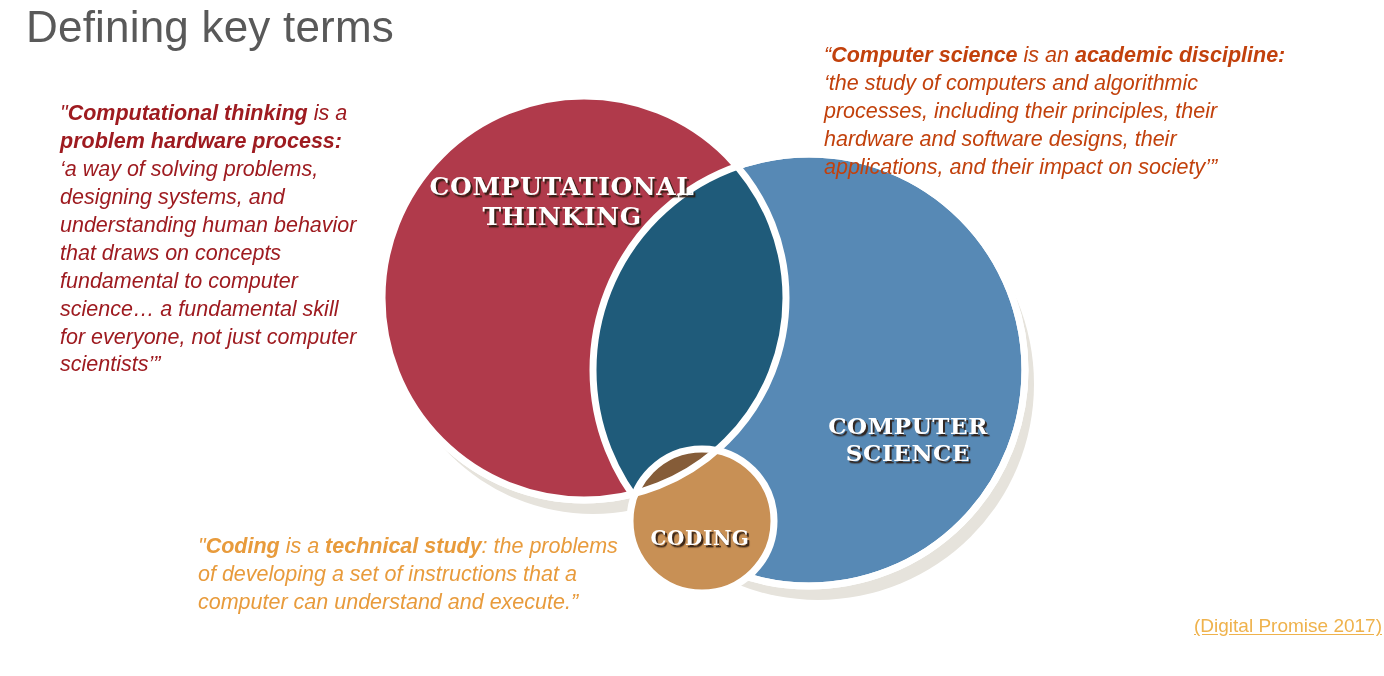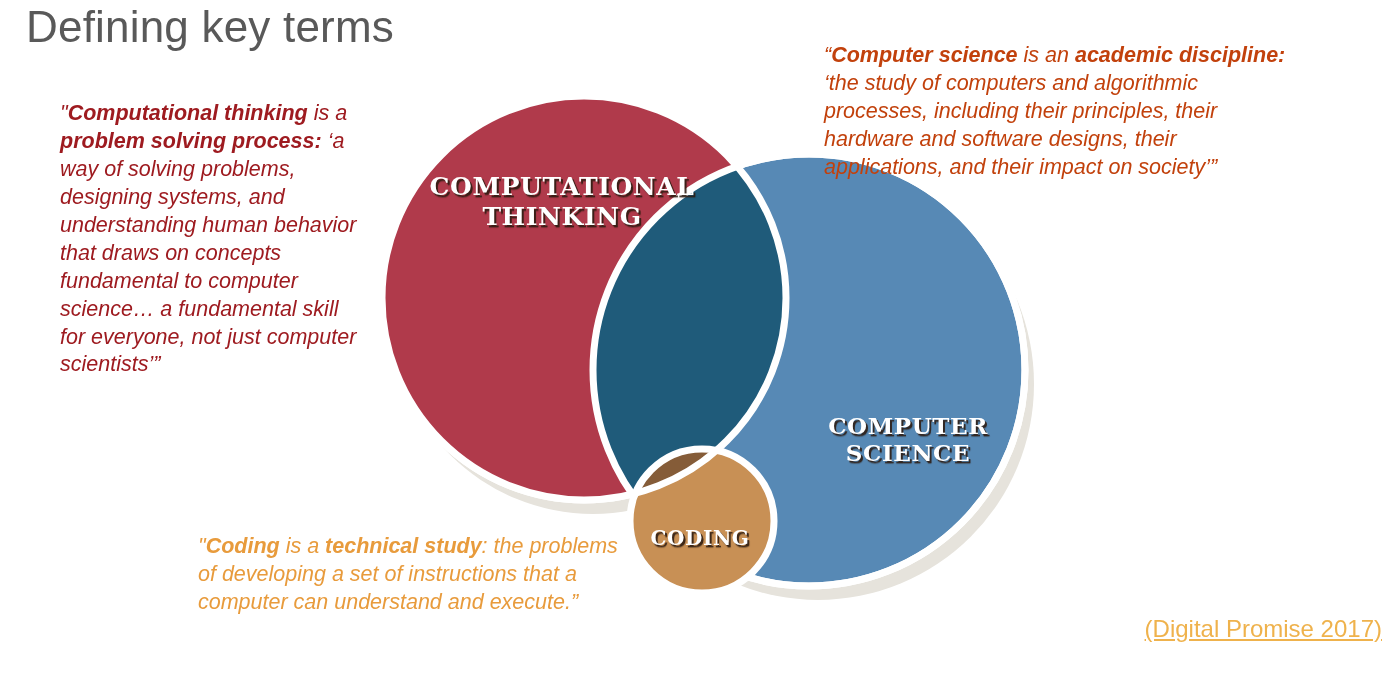--- a/index.html
+++ b/index.html
@@ -120,21 +120,21 @@
     position: absolute;
     right: 14px;
     top: 614px;
     width: 320px;
     text-align: right;
     line-height: 1.28;
   }
   .citation-link {
     display: block;
     color: #EFB24C;
-    font-size: 24px;
+    font-size: 19px;
     text-decoration: underline;
     text-underline-offset: 2px;
     cursor: pointer;
   }
 </style>
 </head>
 <body>
 
 <div id="slide">
 
@@ -196,21 +196,21 @@
       <circle cx="572" cy="298" r="202" fill="none" stroke="#ffffff" stroke-width="7"></circle>
     </g>
 
     <circle cx="690" cy="521" r="72" fill="none" stroke="#ffffff" stroke-width="7"></circle>
   </svg>
 
   <div class="venn-label" id="label-computational-thinking">COMPUTATIONAL THINKING</div>
   <div class="venn-label" id="label-computer-science">COMPUTER SCIENCE</div>
   <div class="venn-label" id="label-coding">CODING</div>
 
-  <div class="quote" id="quote-computational-thinking"><span>"</span><b>Computational thinking</b><span> is a </span><b>problem solving process:</b><span>  ‘a way of solving problems, designing systems, and understanding human behavior that draws on concepts fundamental to computer science… a fundamental skill for everyone, not just computer scientists’”</span></div>
+  <div class="quote" id="quote-computational-thinking"><span>"</span><b>Computational thinking</b><span> is a </span><b>problem hardware process:</b><span>  ‘a way of solving problems, designing systems, and understanding human behavior that draws on concepts fundamental to computer science… a fundamental skill for everyone, not just computer scientists’”</span></div>
 
   <div class="quote" id="quote-computer-science"><span>“</span><b>Computer science</b><span> is an </span><b>academic discipline:</b><span>  ‘the study of computers and algorithmic processes, including their principles, their hardware and software designs, their applications, and their impact on society’”</span></div>
 
   <div class="quote" id="quote-coding"><span>"</span><b>Coding</b><span> is a </span><b>technical study</b><span>:  the problems of developing a set of instructions that a computer can understand and execute.”</span></div>
 
   <div id="citations">
     <span class="citation-link">(Digital Promise 2017)</span>
   </div>
 
 </div>

